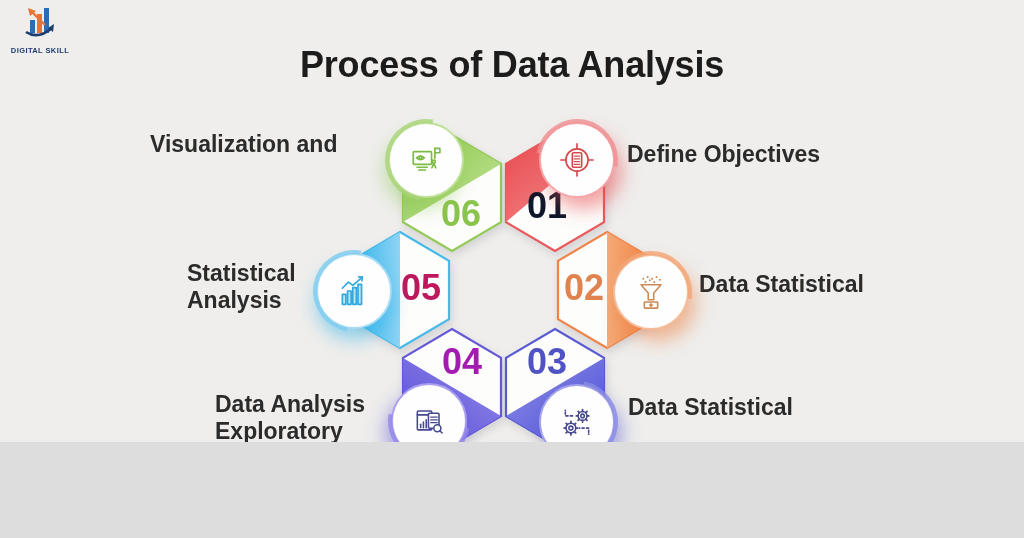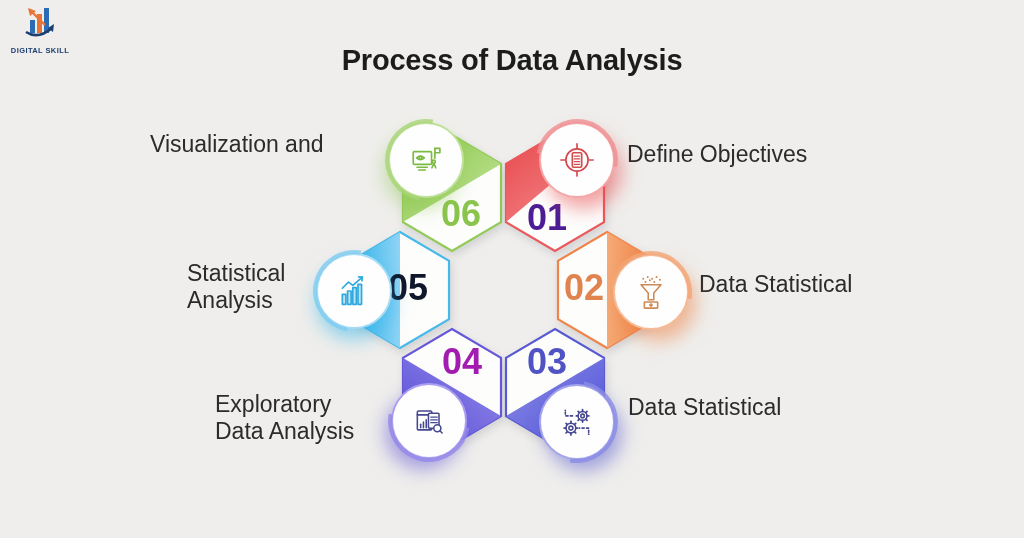--- a/index.html
+++ b/index.html
@@ -1,37 +1,37 @@
 <!DOCTYPE html>
 <html><head>
 <meta charset="utf-8">
 <style>
   html,body{margin:0;padding:0;}
   body{font-family:"Liberation Sans",sans-serif;background:#dddddd;}
-  .stage{position:relative;width:1024px;height:538px;background:#efeeec;overflow:hidden;}
+  .stage{position:relative;width:1024px;height:442px;background:#efeeec;overflow:hidden;}
 
   
   .logo{position:absolute;left:9px;top:5px;width:62px;text-align:center;}
   .logo-text{display:block;margin-top:1px;font-size:7.5px;font-weight:700;color:#1c3e70;letter-spacing:.4px;white-space:nowrap;}
 
   
-  .title{position:absolute;left:0;right:0;top:44px;text-align:center;font-size:29px;font-weight:700;color:#1c1c1c;letter-spacing:-.2px;}
+  .title{position:absolute;left:0;right:0;top:44px;text-align:center;font-size:36px;font-weight:700;color:#1c1c1c;letter-spacing:-.2px;}
 
   
   .hex{position:absolute;width:100px;height:118px;}
   .hex svg{position:absolute;inset:0;overflow:visible;filter:drop-shadow(2px 4px 4px rgba(110,110,122,.22));}
   .hex .num{position:absolute;transform:translate(-50%,-50%);font-size:36px;font-weight:700;line-height:1;}
   .hx06{left:402px;top:134px;} .hx01{left:505px;top:134px;}
   .hx05{left:350px;top:231px;} .hx02{left:557px;top:231px;}
   .hx04{left:402px;top:328px;} .hx03{left:505px;top:328px;}
-  .hx01 .num{left:42px;top:84px;color:#4c1d95;}
+  .hx01 .num{left:42px;top:72px;color:#0f172a;}
   .hx02 .num{left:27px;top:57px;color:#e0834f;}
   .hx03 .num{left:42px;top:34px;color:#5053c4;}
   .hx04 .num{left:60px;top:34px;color:#a21caf;}
-  .hx05 .num{left:58px;top:57px;color:#0f172a;}
+  .hx05 .num{left:71px;top:57px;color:#be185d;}
   .hx06 .num{left:59px;top:80px;color:#8ac44d;}
 
   
   .circle{position:absolute;width:72px;height:72px;border-radius:50%;background:#fefefe;
           display:flex;align-items:center;justify-content:center;z-index:3;}
   .circle::before{content:"";position:absolute;inset:-5px;border-radius:50%;
           border:4px solid transparent;opacity:.8;transform:rotate(-35deg);}
   .c01{left:539px;top:122px;border:2px solid #f4a6a8;box-shadow:7px 11px 18px rgba(233,75,78,.5);}
   .c01::before{border-top-color:#f08f92;border-right-color:#f08f92;}
   .c02{left:613px;top:254px;border:2px solid #f6bb96;box-shadow:7px 11px 18px rgba(238,125,62,.5);}
@@ -41,21 +41,21 @@
   .c04{left:391px;top:383px;border:2px solid #ab9ff0;box-shadow:-6px 11px 18px rgba(96,81,214,.5);}
   .c04::before{border-bottom-color:#9488ea;border-left-color:#9488ea;}
   .c05{left:316px;top:253px;border:2px solid #a8dcf4;box-shadow:0px 11px 18px rgba(47,179,234,.5);}
   .c05::before{border-top-color:#7fcdf1;border-left-color:#7fcdf1;}
   .c06{left:388px;top:122px;border:2px solid #c0e19a;box-shadow:-4px 11px 18px rgba(139,197,81,.45);}
   .c06::before{border-top-color:#a9d578;border-left-color:#a9d578;}
 
   .circle svg{width:40px;height:40px;fill:none;stroke-linecap:round;stroke-linejoin:round;}
 
   
-  .lbl{position:absolute;font-size:23px;font-weight:400;color:#2b2b2b;line-height:27px;}
+  .lbl{position:absolute;font-size:23px;font-weight:700;color:#2b2b2b;line-height:27px;}
   .lbl span{display:block;}
   .lb06{left:150px;top:131px;}
   .lb01{left:627px;top:141px;}
   .lb05{left:187px;top:260px;}
   .lb02{left:699px;top:271px;}
   .lb04{left:215px;top:391px;}
   .lb03{left:628px;top:394px;}
 </style>
 </head>
 <body>
@@ -279,20 +279,20 @@
     <span>Define Objectives</span>
   </div>
   <div class="lbl lb05">
     <span>Statistical</span>
     <span>Analysis</span>
   </div>
   <div class="lbl lb02">
     <span>Data Statistical</span>
   </div>
   <div class="lbl lb04">
+    <span>Data Analysis</span>
     <span>Exploratory</span>
-    <span>Data Analysis</span>
   </div>
   <div class="lbl lb03">
     <span>Data Statistical</span>
   </div>
 
 </div>
 
 </body></html>

